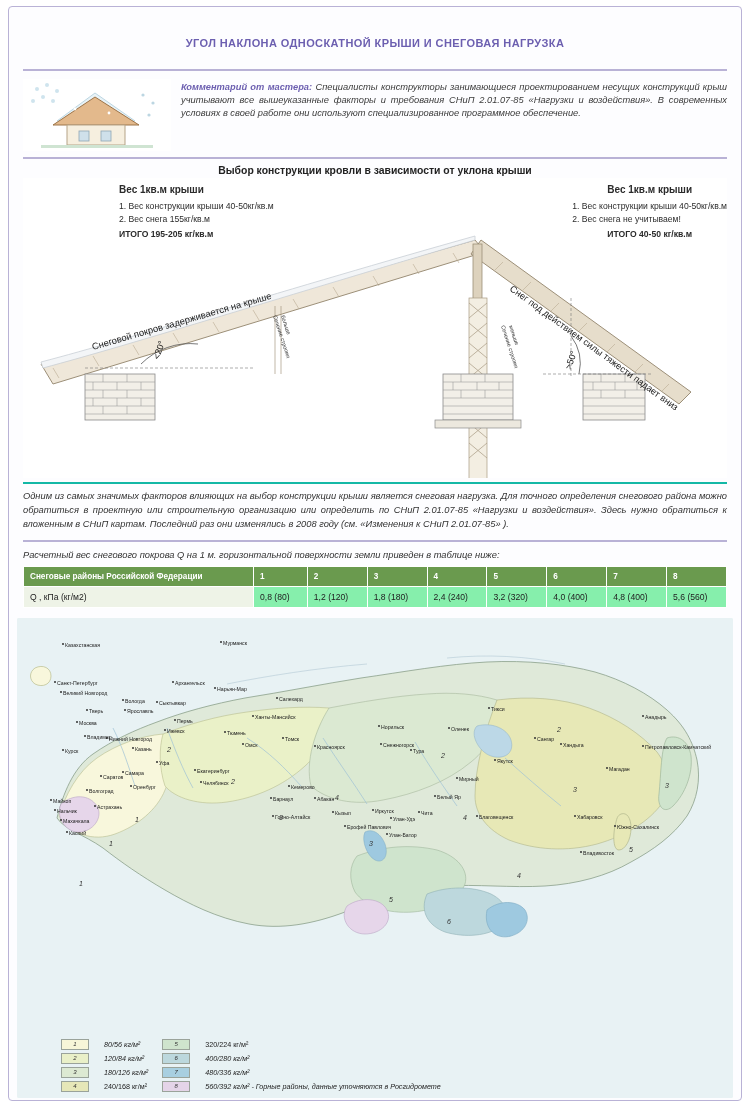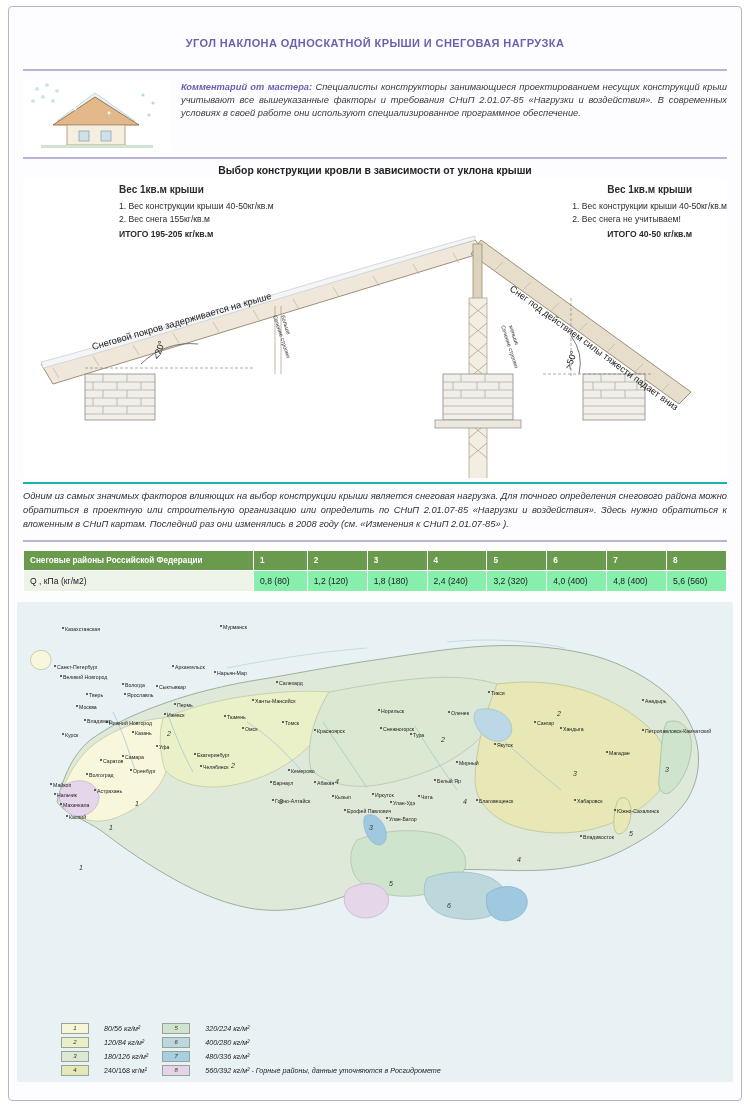--- a/index.html
+++ b/index.html
@@ -350,20 +350,21 @@
         <div>1. Вес конструкции крыши 40-50кг/кв.м</div>
         <div>2. Вес снега не учитываем!</div>
         <div class="tot" style="text-align:center;">ИТОГО 40-50 кг/кв.м</div>
       </div>
     </div>
   </div>
 
   <div class="para">Одним из самых значимых факторов влияющих на выбор конструкции крыши является снеговая нагрузка. Для точного определения снегового района можно обратиться в проектную или строительную организацию или определить по СНиП 2.01.07-85 «Нагрузки и воздействия». Здесь нужно обратиться к вложенным в СНиП картам. Последний раз они изменялись в 2008 году (см. «Изменения к СНиП 2.01.07-85» ).</div>
 
   <div class="table-sec">
+    <div class="table-cap">Расчетный вес снегового покрова Q на 1 м. горизонтальной поверхности земли приведен в таблице ниже:</div>
     <table>
       <thead>
         <tr>
           <th class="first">Снеговые районы Российской Федерации</th>
           <th>1</th>
           <th>2</th>
           <th>3</th>
           <th>4</th>
           <th>5</th>
           <th>6</th>
@@ -621,21 +622,21 @@
               <span style="font-style: italic;">180/126 кг/м²</span>
             </div>
             <div class="lg-row">
               <span class="sw" style="background: rgb(230, 231, 184);">4</span>
               <span style="">240/168 кг/м²</span>
             </div>
           </div>
         <div class="lg-col" id="lg-right">
             <div class="lg-row">
               <span class="sw" style="background: rgb(207, 228, 205);">5</span>
-              <span style="font-style: italic;">320/224 кг/м²</span>
+              <span style="">320/224 кг/м²</span>
             </div>
             <div class="lg-row">
               <span class="sw" style="background: rgb(188, 216, 221);">6</span>
               <span style="font-style: italic;">400/280 кг/м²</span>
             </div>
             <div class="lg-row">
               <span class="sw" style="background: rgb(168, 207, 224);">7</span>
               <span style="font-style: italic;">480/336 кг/м²</span>
             </div>
             <div class="lg-row">

